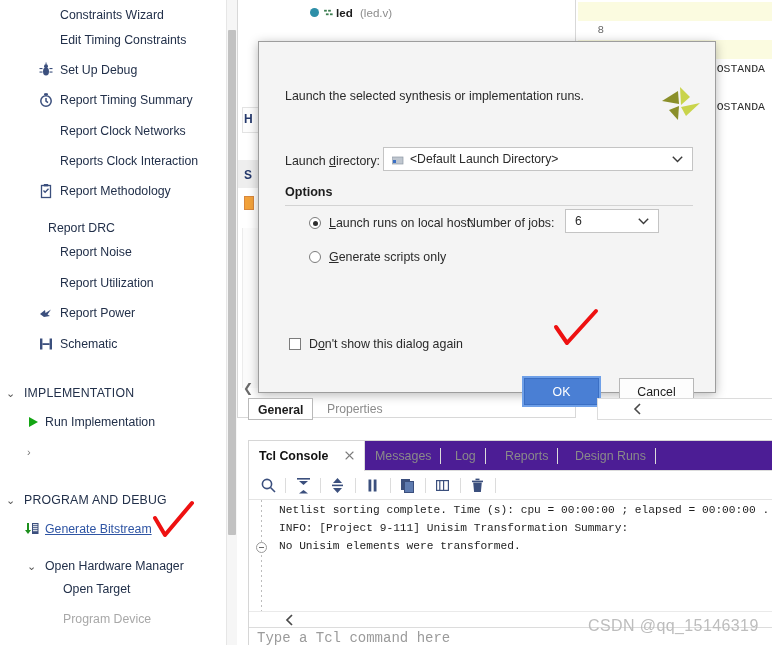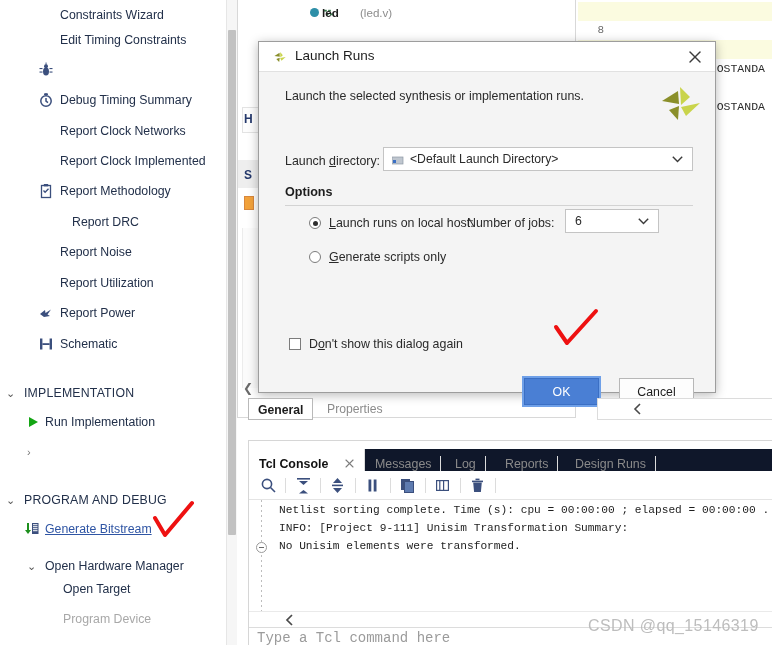--- a/index.html
+++ b/index.html
@@ -99,21 +99,21 @@
   .gp-tab{position:absolute;top:0;height:22px;line-height:22px;font-size:12.2px;padding:0 9px;box-sizing:border-box;}
   .gp-tab.active{border:1px solid #b9b9b9;background:#fff;color:#1c1c1c;font-weight:bold;}
   .gp-tab.idle{color:#8b8b8b;}
 
   
   #right-stub{left:597px;top:398px;width:175px;height:22px;border:1px solid #dcdcdc;border-right:none;background:#fff;box-sizing:border-box;}
   #right-stub-arrow{position:absolute;left:34px;top:3px;width:12px;height:14px;}
 
   
   #console{left:248px;top:440px;width:524px;height:205px;background:#fff;border:1px solid #d6d6d6;border-right:none;box-sizing:border-box;}
-  #console-tabs{position:absolute;left:0;top:8px;width:100%;height:30px;background:#0f172a;border-bottom:1px solid #dcdcdc;box-sizing:border-box;}
+  #console-tabs{position:absolute;left:0;top:0;width:100%;height:30px;background:#4c1d95;border-bottom:1px solid #dcdcdc;box-sizing:border-box;}
   .c-tab{position:absolute;top:0;height:30px;line-height:30px;font-size:12.4px;padding:0 10px;box-sizing:border-box;color:#8a8a8a;}
   .c-tab.active{background:#fff;color:#111;font-weight:bold;border-right:1px solid #dcdcdc;}
   .c-tab .sep{position:absolute;right:0;top:7px;height:16px;width:1px;background:#dcdcdc;}
   #c-tab-close{position:absolute;left:94px;top:8px;width:13px;height:13px;}
   #console-toolbar{position:absolute;left:0;top:30px;width:100%;height:29px;background:#fff;border-bottom:1px solid #e4e4e4;box-sizing:border-box;}
   .tb-ic{position:absolute;top:6px;width:17px;height:17px;}
   .tb-sep{position:absolute;top:7px;width:1px;height:15px;background:#dcdcdc;}
   #console-out{position:absolute;left:0;top:59px;width:100%;height:111px;overflow:hidden;}
   #fold-rail{position:absolute;left:12px;top:0;width:1px;height:111px;
     background:repeating-linear-gradient(to bottom,#bdbdbd 0 2px,transparent 2px 5px);}
@@ -151,58 +151,59 @@
         <ellipse cx="8" cy="9.5" rx="3" ry="4"></ellipse>
             <circle cx="8" cy="4.2" r="2"></circle>
         <rect x="1.5" y="6" width="3" height="1.1"></rect>
             <rect x="11.5" y="6" width="3" height="1.1"></rect>
         <rect x="1.5" y="9.5" width="3" height="1.1"></rect>
             <rect x="11.5" y="9.5" width="3" height="1.1"></rect>
         <rect x="7.6" y="0.5" width="0.9" height="2.5"></rect>
       </g>
         </svg>
     </span>
+    <span class="nav-label" style="position:absolute;left:60px;">Set Up Debug</span>
   </div>
 
   <div class="nav-row" style="top:85px;position:absolute;left:0;width:226px;">
     <span class="nav-icon" style="left:38px;">
       <svg class="ic" viewBox="0 0 16 16">
           <g fill="none" stroke="#3b4f7d" stroke-width="1.5">
         <circle cx="8" cy="9" r="5.2"></circle>
             <path d="M8 6v3.2l2 1.4"></path>
             <path d="M6 2.2h4"></path>
           </g>
         <rect x="7.2" y="1.2" width="1.6" height="2" fill="#3b4f7d"></rect>
       </svg>
     </span>
-    <span class="nav-label" style="position:absolute;left:60px;">Debug Timing Summary</span>
+    <span class="nav-label" style="position:absolute;left:60px;">Report Timing Summary</span>
   </div>
 
   <div class="nav-row" style="top:116px;position:absolute;left:0;width:226px;">
     <span class="nav-label" style="position:absolute;left:60px;">Report Clock Networks</span>
   </div>
   <div class="nav-row" style="top:146px;position:absolute;left:0;width:226px;">
-    <span class="nav-label" style="position:absolute;left:60px;">Report Clock Implemented</span>
+    <span class="nav-label" style="position:absolute;left:60px;">Reports Clock Interaction</span>
   </div>
 
   <div class="nav-row" style="top:176px;position:absolute;left:0;width:226px;">
     <span class="nav-icon" style="left:38px;">
       <svg class="ic" viewBox="0 0 16 16">
           <g fill="none" stroke="#3b4f7d" stroke-width="1.3">
         <rect x="3.5" y="2.5" width="9" height="12"></rect>
             <path d="M5.5 7.5l1.6 1.8 3.4-3.6"></path>
           </g>
         <rect x="5.8" y="1" width="4.4" height="2.4" fill="#3b4f7d"></rect>
       </svg>
     </span>
     <span class="nav-label" style="position:absolute;left:60px;">Report Methodology</span>
   </div>
 
   <div class="nav-row" style="top:207px;position:absolute;left:0;width:226px;">
-    <span class="nav-label" style="position:absolute;left:72px;">Report DRC</span>
+    <span class="nav-label" style="position:absolute;left:48px;margin-top:6px;">Report DRC</span>
   </div>
   <div class="nav-row" style="top:237px;position:absolute;left:0;width:226px;">
     <span class="nav-label" style="position:absolute;left:60px;">Report Noise</span>
   </div>
   <div class="nav-row" style="top:268px;position:absolute;left:0;width:226px;">
     <span class="nav-label" style="position:absolute;left:60px;">Report Utilization</span>
   </div>
 
   <div class="nav-row" style="top:298px;position:absolute;left:0;width:226px;">
     <span class="nav-icon" style="left:38px;">
@@ -285,21 +286,21 @@
     <span class="vfile" style="left:86px;">
       <svg class="ic" viewBox="0 0 12 10">
           <g fill="#3b7d4f">
             <rect x="0" y="2" width="3" height="2"></rect>
             <rect x="4.5" y="2" width="3" height="2"></rect>
             <rect x="2" y="6" width="3" height="2"></rect>
             <rect x="6.5" y="6" width="3" height="2"></rect>
           </g>
         </svg>
     </span>
-    <b style="position:absolute;left:84px;color:#1c1c1c;">led</b>
+    <b style="position:absolute;left:98px;color:#1c1c1c;">led</b>
     <span style="position:absolute;left:122px;color:#8c8c8c;">(led.v)</span>
   </div>
   <div class="src-row" style="top:25px;">
     <span class="chev" style="left:22px;line-height:21px;color:#8a8a8a;">›</span>
     <span class="folder" style="left:38px;"></span>
     <span style="position:absolute;left:58px;color:#3a3a3a;">Utility Sources</span>
   </div>
 
   <div class="ghost" style="left:4px;top:107px;width:22px;height:26px;"></div>
   <div class="ghost" style="left:0px;top:160px;width:21px;height:28px;background:#eeeeee;border:none;"></div>
@@ -330,39 +331,20 @@
   <div class="code-line" style="top:79px;">
     <span class="codetxt pl" style="left:45px;">IOSTANDA</span>
   </div>
   <div class="code-line" style="top:112px;">
     <span class="codetxt pl" style="left:45px;">-period</span>
   </div>
 </div>
 
 <div class="abs" id="dialog">
 
-  <div id="dlg-title">
-    <span id="dlg-logo-small">
-      <svg class="ic" viewBox="0 0 16 16">
-        <path d="M1.5 6.5 L7 3 L7.2 7.2 Z" fill="#8a8f2a"></path>
-        <path d="M7.6 2 L10.5 5.5 L7.8 8 Z" fill="#c9d44b"></path>
-        <path d="M7.6 8.4 L13.5 7.4 L9 11.5 Z" fill="#c9d44b"></path>
-        <path d="M3.5 9.5 L7.2 8.2 L6.6 12.8 Z" fill="#8a8f2a"></path>
-      </svg>
-    </span>
-    <span id="dlg-title-text">Launch Runs</span>
-    <span id="dlg-close">
-      <svg class="ic" viewBox="0 0 20 20">
-          <g stroke="#3c3c3c" stroke-width="1.4" stroke-linecap="round">
-            <line x1="5" y1="5" x2="15" y2="15"></line>
-            <line x1="15" y1="5" x2="5" y2="15"></line>
-          </g>
-        </svg>
-    </span>
-  </div>
 
   <div id="dlg-body">
 
     <span id="dlg-desc">Launch the selected synthesis or implementation runs.</span>
 
     <span id="dlg-logo-big">
       <svg class="ic" viewBox="0 0 44 42">
         <path d="M3 19 L19 9 L20 22 Z" fill="#8a8f2a"></path>
         <path d="M21 5 L31 15 L22 23 Z" fill="#c9d44b"></path>
         <path d="M22 25 L41 21 L27 34 Z" fill="#c9d44b"></path>

